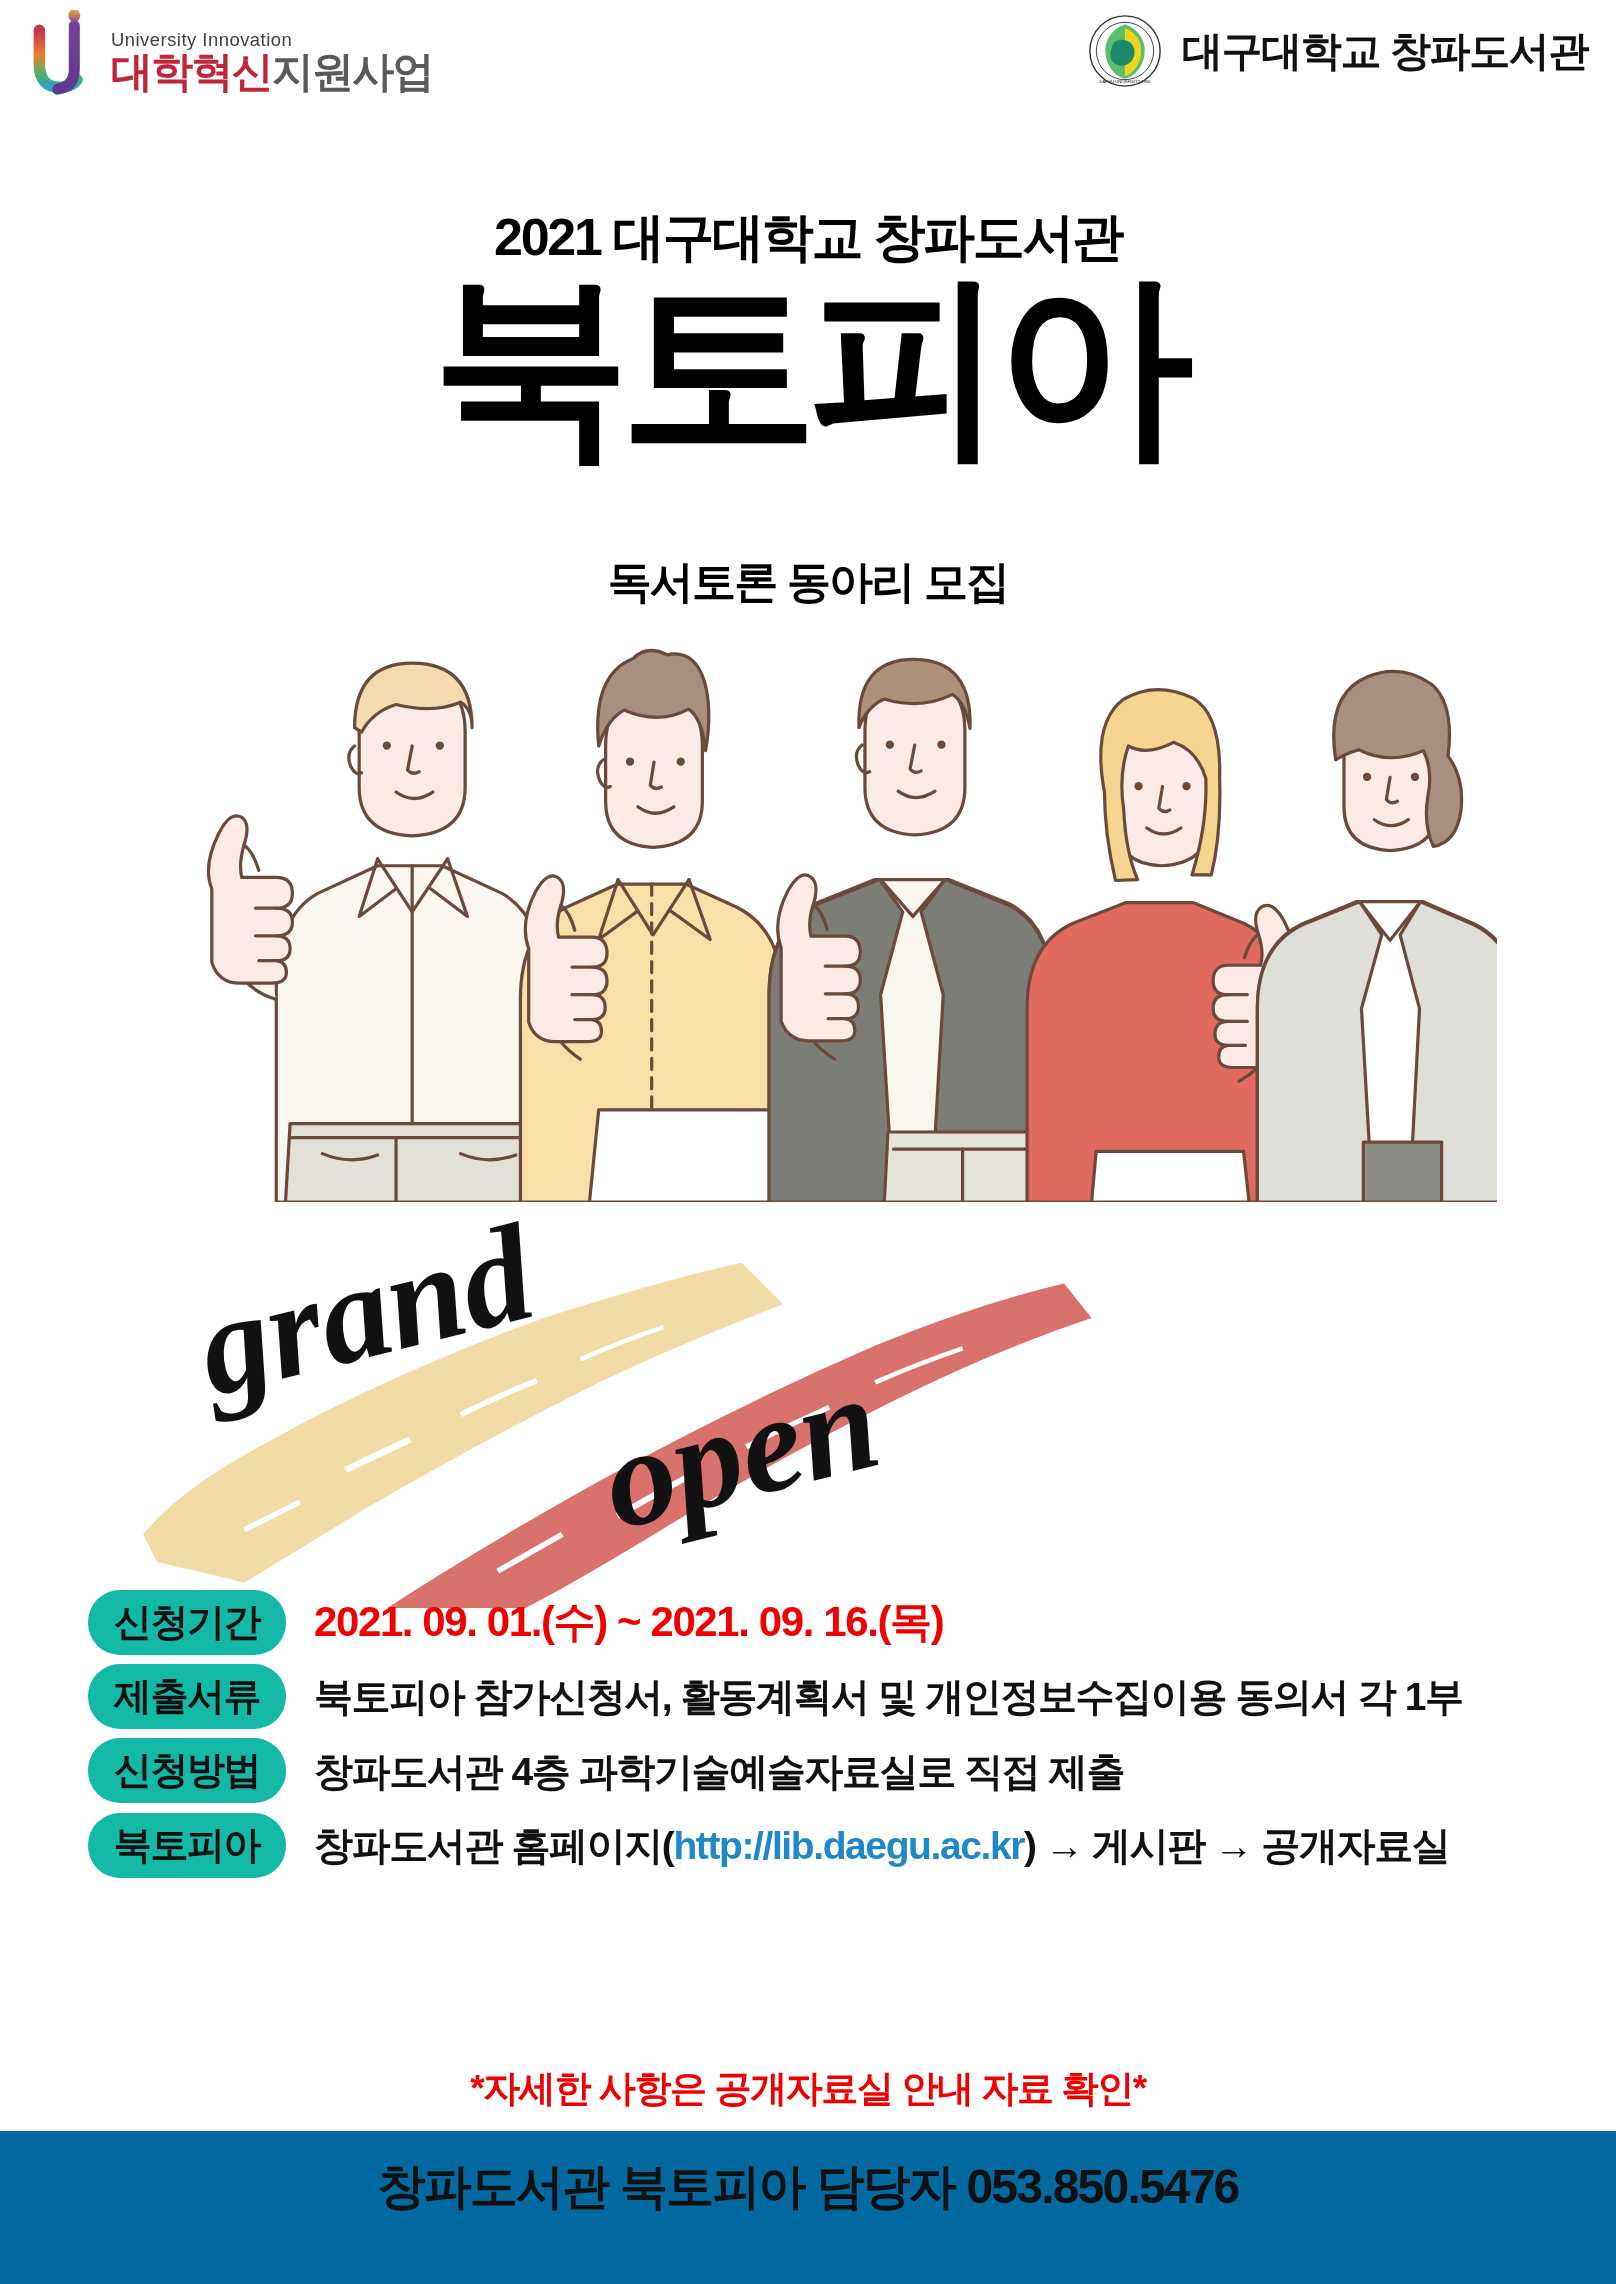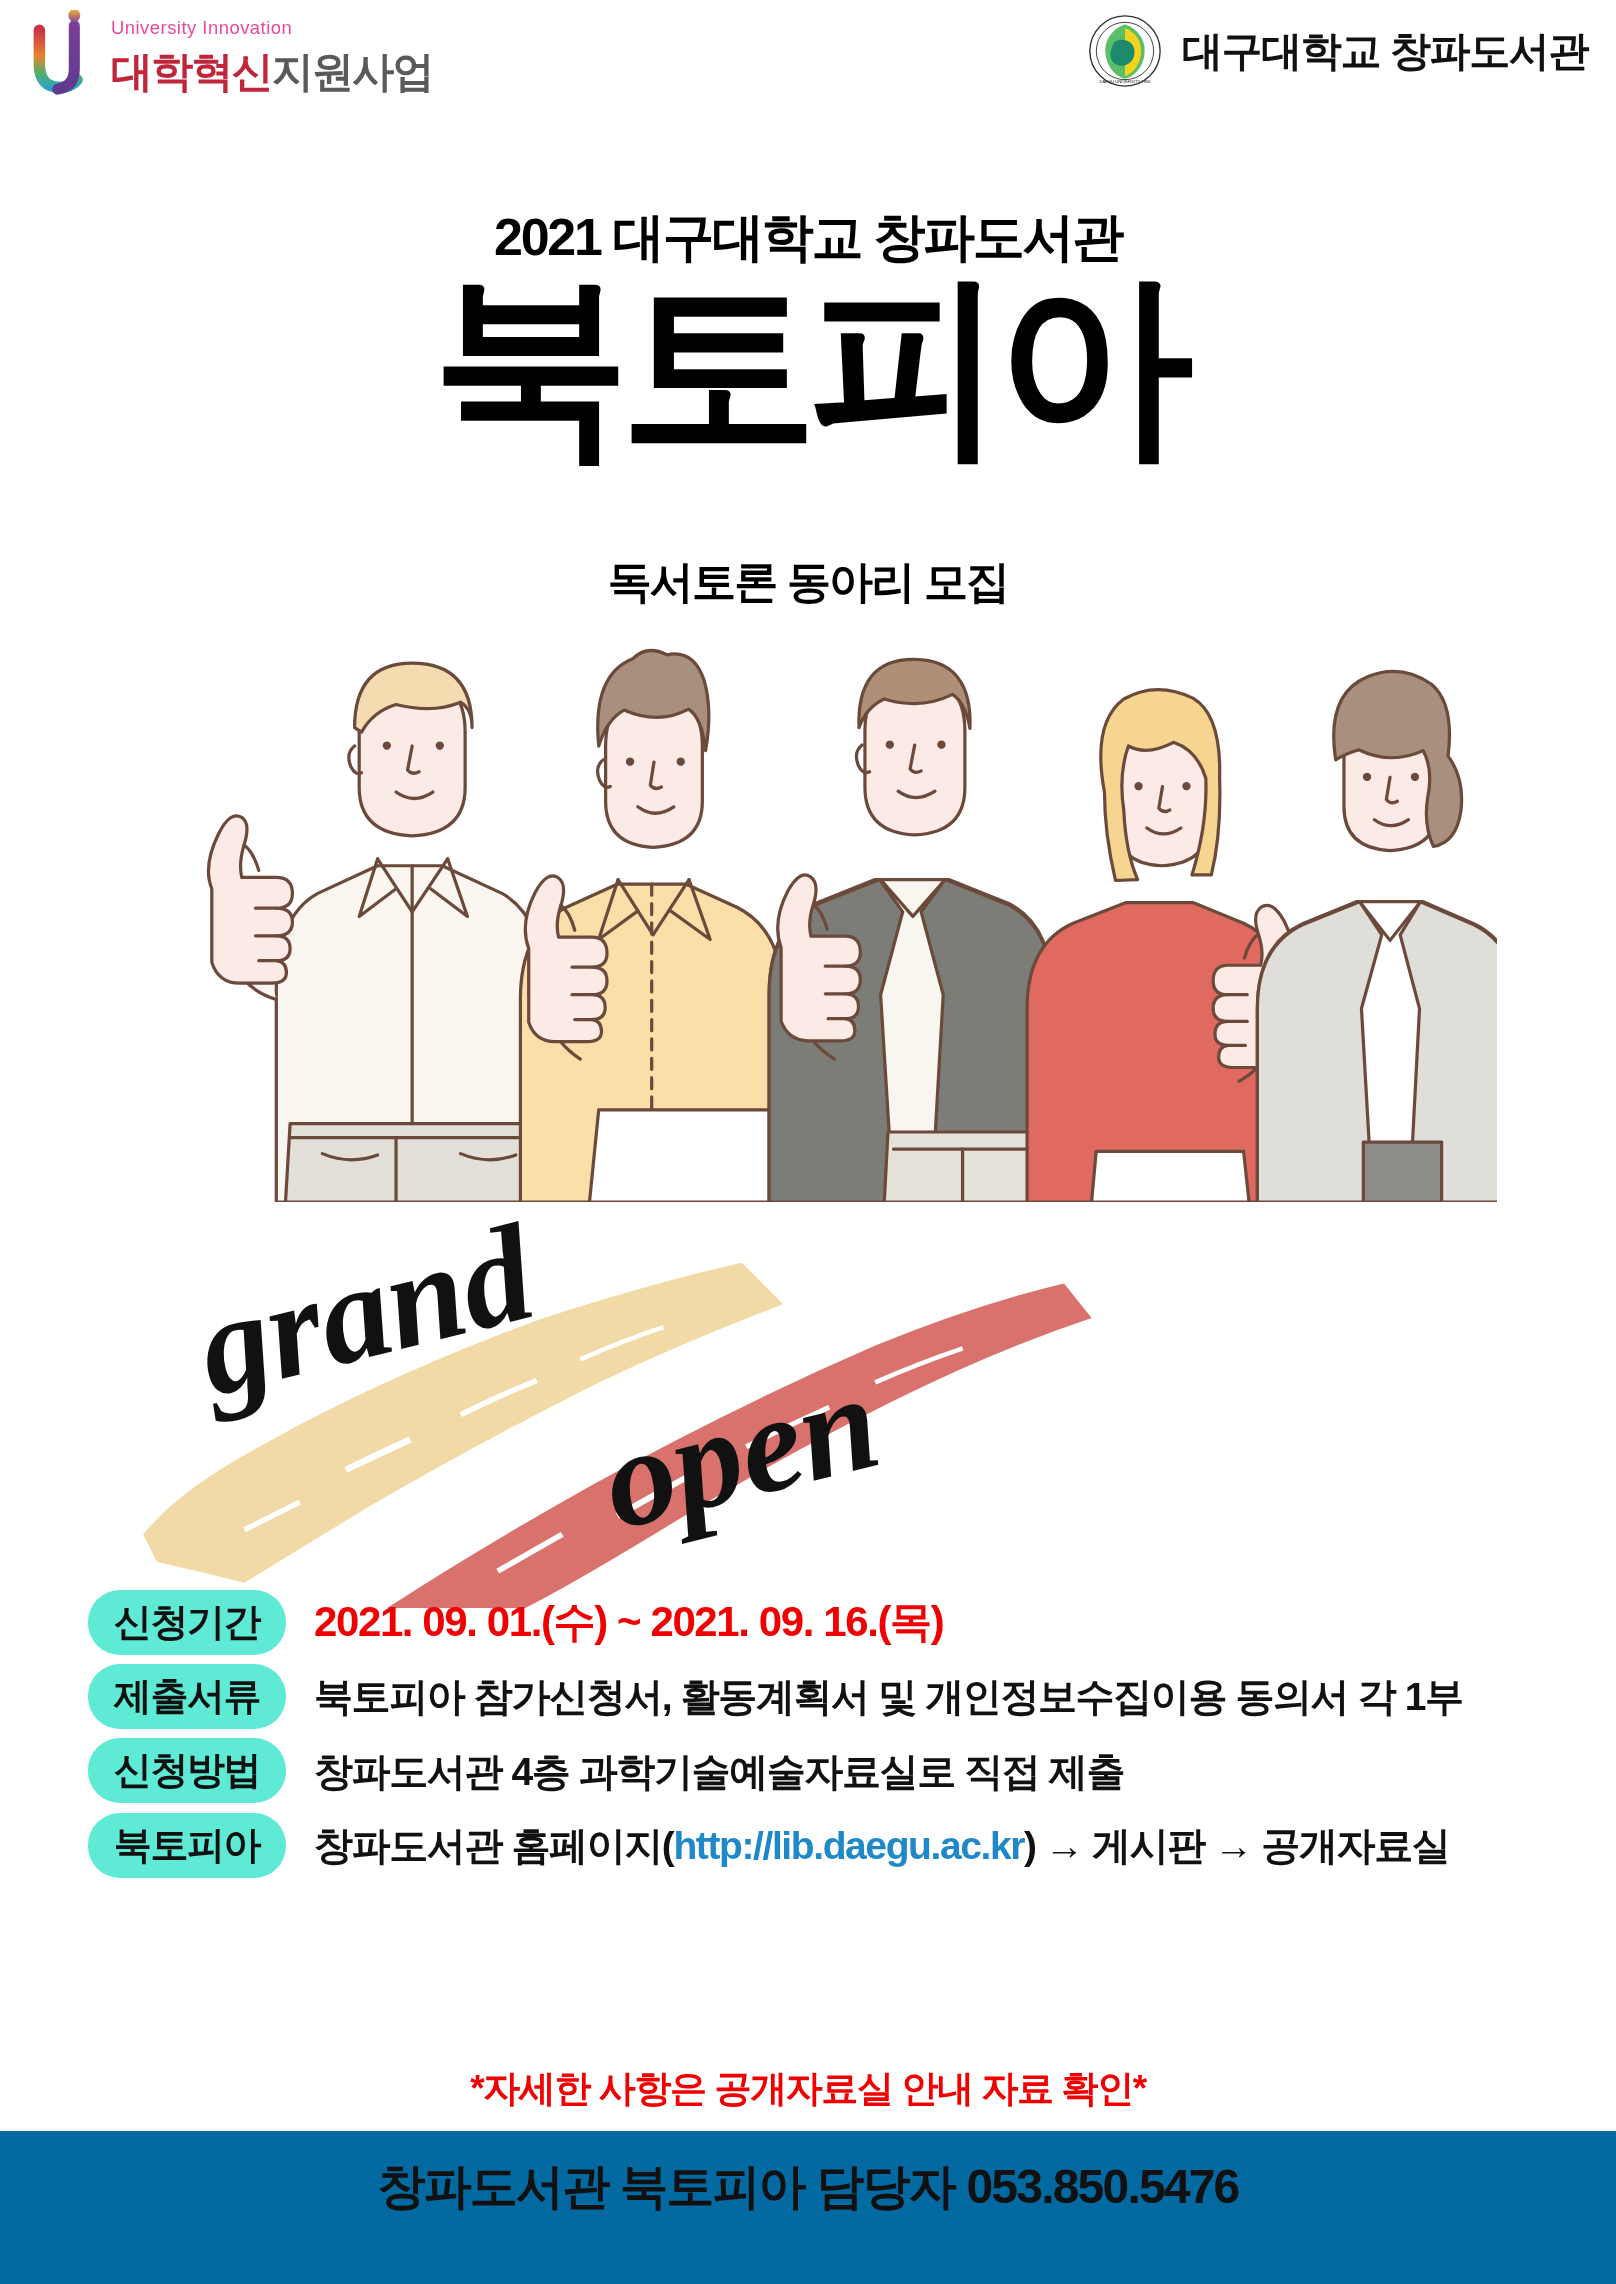--- a/index.html
+++ b/index.html
@@ -9,21 +9,21 @@
     position:relative;
     font-family:"Liberation Sans", sans-serif;
     background:#ffffff;
     overflow:hidden;
   }
 
   
   #logo-left { position:absolute; left:32px; top:10px; display:flex; align-items:center; gap:10px; }
   .uj-mark { width:69px; height:85px; position:relative; flex:none; }
   .uj-text { display:flex; flex-direction:column; justify-content:flex-end; height:85px; padding-bottom:1.8px;}
-  .uj-en { font-size:18.4px; color:#ec4899; letter-spacing:0.5px; font-weight:400; margin-bottom:12px;}
+  .uj-en { font-size:18.4px; color:#404040; letter-spacing:0.5px; font-weight:400; margin-bottom:0;}
   .uj-kr { font-size:42px; font-weight:bold; letter-spacing:-1.8px; line-height:1; white-space:nowrap;}
   .uj-kr .red { color:#c0253a; }
   .uj-kr .gray { color:#5a5a5a; }
 
   #logo-right { position:absolute; right:28px; top:14px; display:flex; align-items:center; gap:20px; }
   .du-seal { width:74px; height:74px; flex:none; }
   .du-text { font-size:41px; font-weight:bold; letter-spacing:-1.4px; color:#111; white-space:nowrap; }
 
   
   #kicker {
@@ -47,21 +47,21 @@
   
   #brush-area { position:absolute; left:129px; top:1166px; width:1382px; height:442px; }
   #brush-area svg { width:100%; height:100%; display:block; }
 
   
   #info { position:absolute; left:88px; top:1590px; width:1465px; }
   .info-row { display:flex; align-items:flex-start; margin-bottom:9.2px; }
   .pill {
     flex:none;
     width:198px; height:65px; border-radius:32px;
-    background:#5eead4;
+    background:#14b8a6;
     display:flex; align-items:center; justify-content:center;
     font-size:38px; font-weight:bold; letter-spacing:-1.4px; color:#111;
   }
   .info-val {
     margin-left:28px; padding-top:8.3px;
     font-size:39px; font-weight:bold; letter-spacing:-1.4px;
     line-height:1.28; color:#111;
   }
   .info-val.red { color:#f00000; font-size:42px; padding-top:4.6px; }
   .link { color:#1f88c9; }

